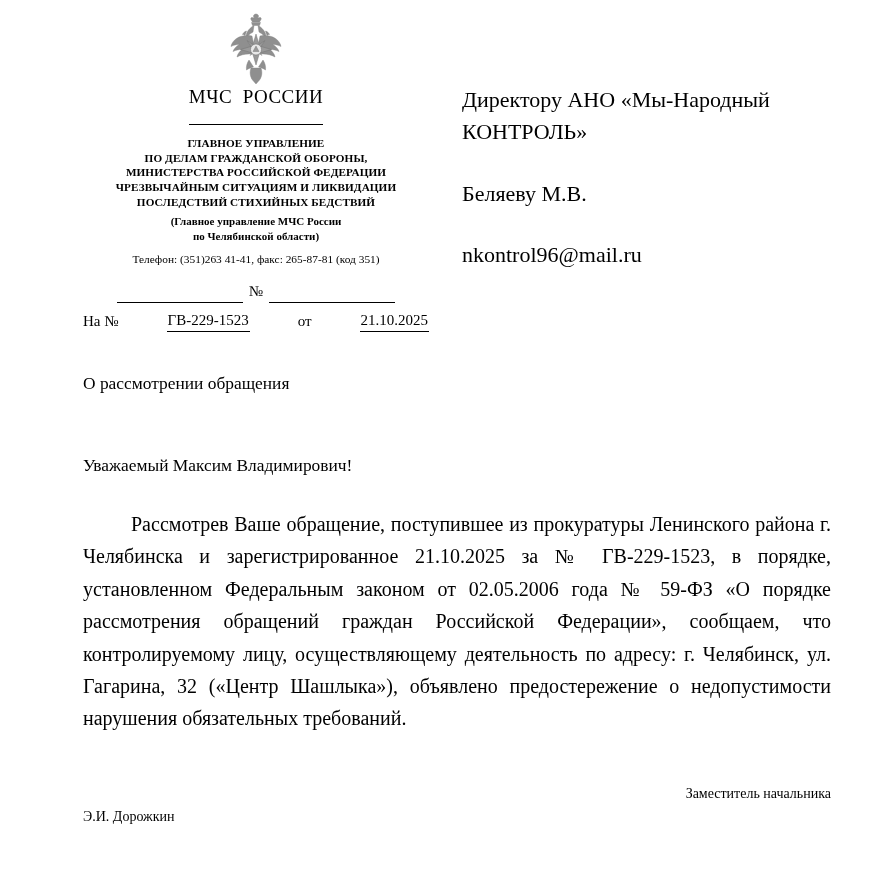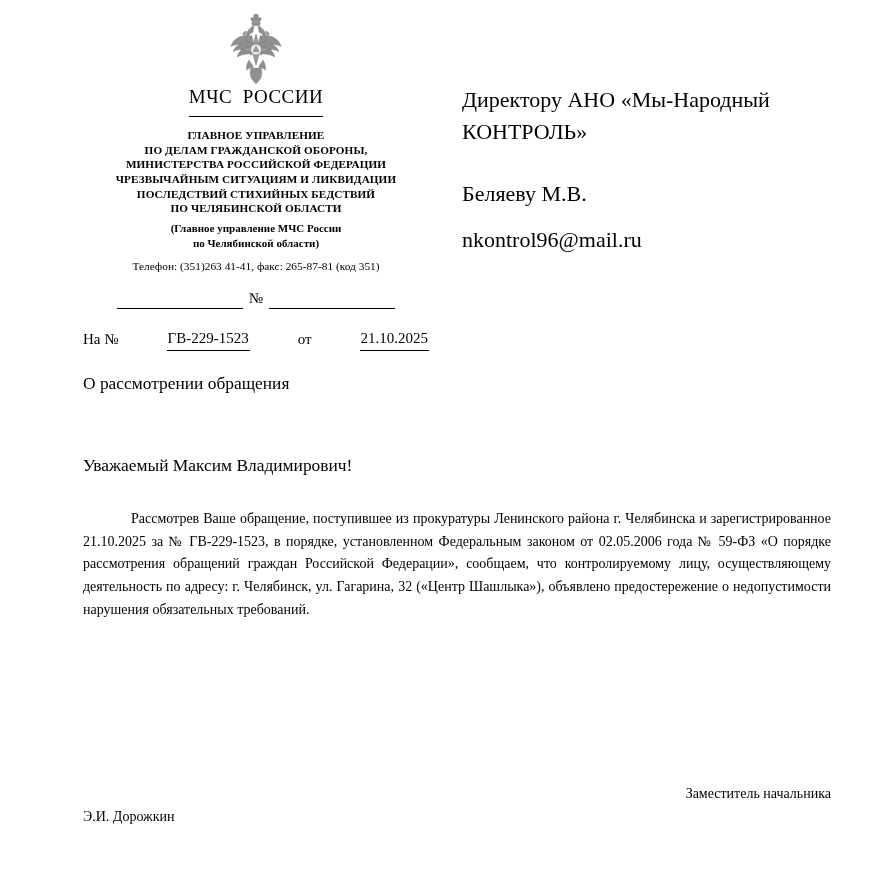--- a/index.html
+++ b/index.html
@@ -32,21 +32,21 @@
     width: 66px;
     height: 72px;
   }
 
   #org-name {
     margin-top: 2px;
     font-size: 19px;
     letter-spacing: 0.5px;
     display: inline-block;
     border-bottom: 1.6px solid #000;
-    padding-bottom: 8px;
+    padding-bottom: 16px;
     line-height: 1.15;
     white-space: pre;
     text-align: right;
   }
 
   #org-full {
     margin-top: 11px;
     font-size: 11.2px;
     font-weight: bold;
     line-height: 1.31;
@@ -81,39 +81,39 @@
     align-items: flex-end;
     gap: 6px;
     white-space: nowrap;
   }
   .blank-line {
     display: inline-block;
     width: 126px;
     border-bottom: 1.1px solid #000;
     height: 12px;
   }
-  .ref-row-2 { margin-top: 18px; gap: 48px; }
+  .ref-row-2 { margin-top: 6px; gap: 48px; }
   .uline {
     display: inline-block;
     border-bottom: 1.1px solid #000;
     padding: 0 1px;
   }
 
   
   #addressee {
     position: absolute;
     left: 462px;
     top: 84px;
     width: 392px;
     font-size: 22px;
     line-height: 1.47;
   }
   #addressee .org-line { }
   #addressee .person { margin-top: 29px; }
-  #addressee .email  { margin-top: 14px; }
+  #addressee .email  { margin-top: 29px; }
 
   
   #subject {
     position: absolute;
     left: 83px;
     top: 372px;
     font-size: 17.4px;
     line-height: 1.3;
   }
 
@@ -125,21 +125,21 @@
     width: 748px;
     font-size: 17.4px;
   }
 
   
   #body {
     position: absolute;
     left: 83px;
     top: 508px;
     width: 748px;
-    font-size: 14px;
+    font-size: 20px;
     line-height: 1.62;
     text-align: justify;
     text-justify: inter-word;
     text-indent: 48px;
     hyphens: none;
   }
 
   
   #signature {
     position: absolute;
@@ -194,21 +194,20 @@
     </svg>
 
     <div id="org-name">МЧС  РОССИИ</div>
 
     <div id="org-full">
       <div>ГЛАВНОЕ УПРАВЛЕНИЕ</div>
       <div>ПО ДЕЛАМ ГРАЖДАНСКОЙ ОБОРОНЫ,</div>
       <div>МИНИСТЕРСТВА РОССИЙСКОЙ ФЕДЕРАЦИИ</div>
       <div>ЧРЕЗВЫЧАЙНЫМ СИТУАЦИЯМ И ЛИКВИДАЦИИ</div>
       <div>ПОСЛЕДСТВИЙ СТИХИЙНЫХ БЕДСТВИЙ</div>
-      <div>ПО ЧЕЛЯБИНСКОЙ ОБЛАСТИ</div>
     </div>
 
     <div id="org-short">
       <div>(Главное управление МЧС России</div>
       <div>по Челябинской области)</div>
     </div>
 
     <div id="contacts">
       <div>Телефон: (351)263 41-41, факс: 265-87-81 (код 351)</div>
     </div>

